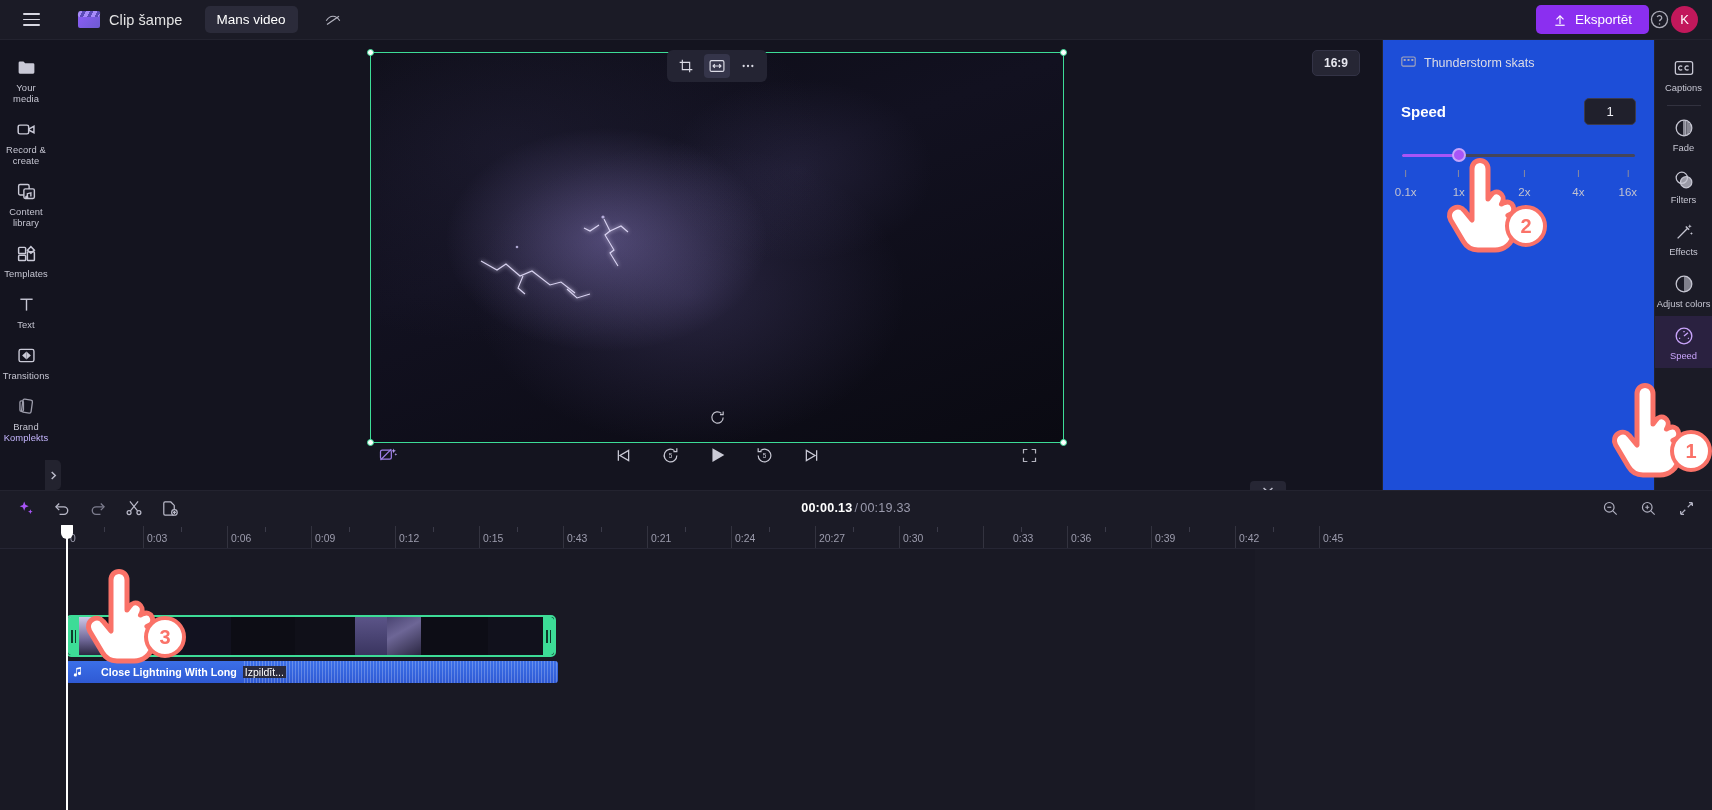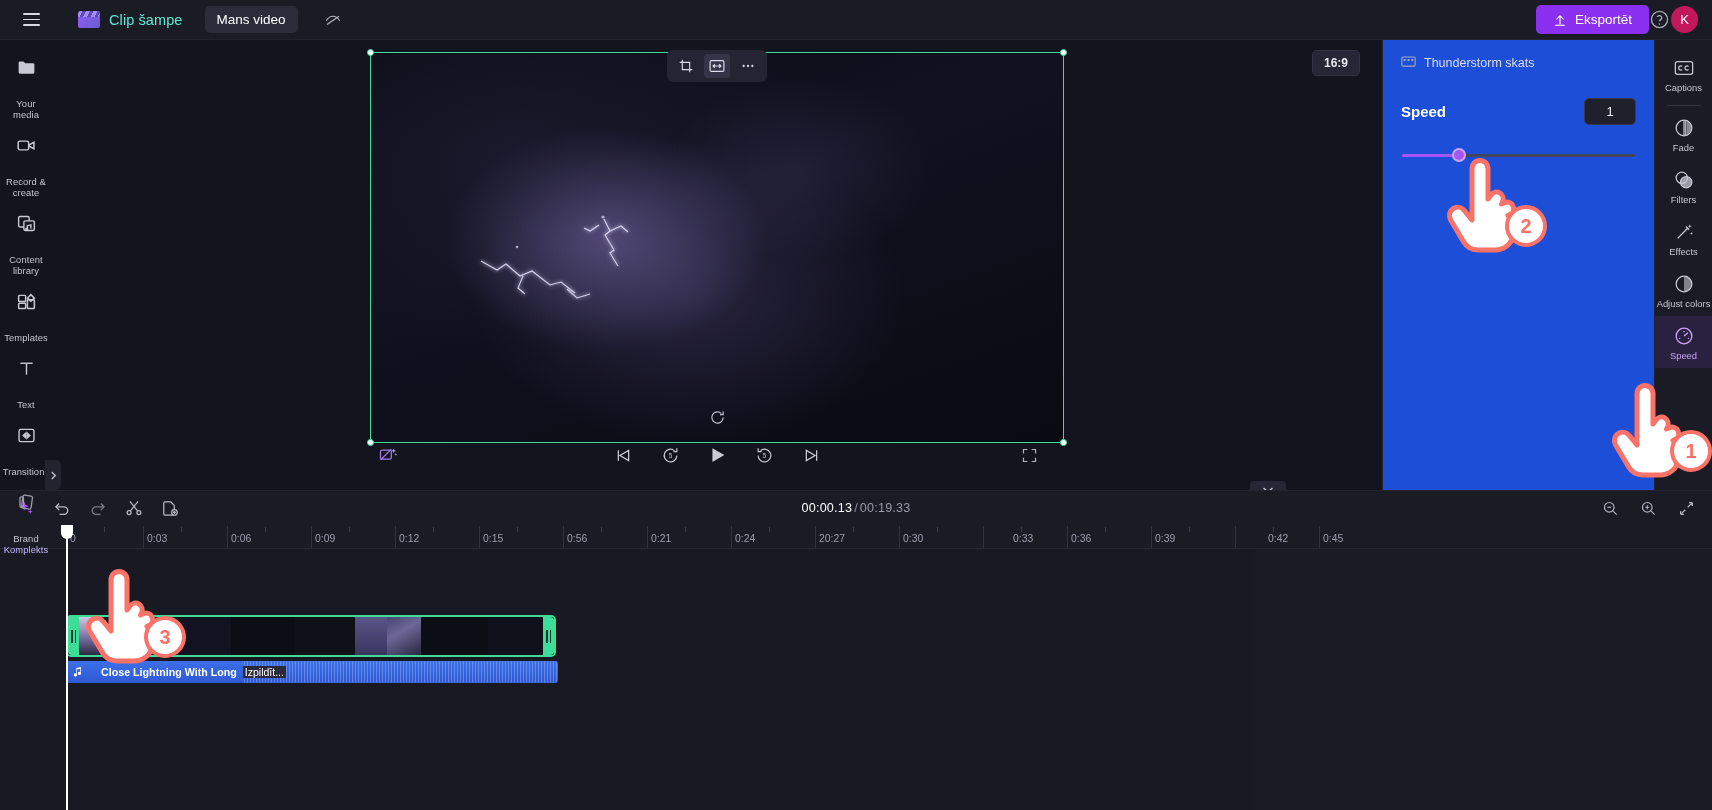--- a/index.html
+++ b/index.html
@@ -25,21 +25,21 @@
   .brand-logo { width:22px; height:17px; position:relative; }
   .brand-logo i {
     position:absolute; left:0; top:4px; width:22px; height:13px;
     background:linear-gradient(135deg,#8b5cf6,#6d5bd0); border-radius:2px;
   }
   .brand-logo b {
     position:absolute; left:0; top:0; width:22px; height:6px; border-radius:2px;
     background:repeating-linear-gradient(110deg,#a78bfa 0 4px,#5b4bb8 4px 7px);
     transform:skewX(-8deg);
   }
-  .brand-text { font-size:14.5px; color:#5eead4; letter-spacing:.1px; }
+  .brand-text { font-size:14.5px; color:#e5e5e5; letter-spacing:.1px; }
   .tab-doc {
     margin-left:22px; padding:6px 12px; background:#2b2b3a; border-radius:5px;
     font-size:13.5px; color:#ffffff; cursor:pointer;
   }
   .eyeoff { margin-left:22px; width:26px; height:26px; display:flex;
     align-items:center; justify-content:center; cursor:pointer; opacity:.85; }
   .top-right { margin-left:auto; display:flex; align-items:center; }
   .btn-export {
     display:flex; align-items:center; gap:8px; height:29px; padding:0 17px;
     background:#8b2ff0; border:none; border-radius:5px; color:#fff;
@@ -56,21 +56,21 @@
   .body-row { flex:1; display:flex; min-height:0; position:relative; }
 
   
   .leftrail {
     width:52px; flex:0 0 52px; background:#14141f;
     padding-top:8px; display:flex; flex-direction:column; align-items:center;
     position:relative; z-index:20;
   }
   .rail-item {
     width:52px; padding:8px 2px 6px; display:flex; flex-direction:column;
-    align-items:center; gap:20px; cursor:pointer;
+    align-items:center; gap:4px; cursor:pointer;
   }
   .rail-item .ri { width:22px; height:22px; display:flex; align-items:center; justify-content:center; }
   .rail-item .rl {
     font-size:9.4px; line-height:11px; text-align:center; color:#c6c6d2;
     letter-spacing:.1px; max-width:50px;
   }
   .rail-hl { color:#c4b5fd; }
   .rail-expander {
     position:absolute; left:45px; top:420px; width:16px; height:30px;
     background:#23232f; border-radius:0 5px 5px 0; display:flex;
@@ -184,21 +184,21 @@
     border-top:1px solid #23232f; display:flex; flex-direction:column; position:relative; }
   .tl-toolbar { height:34px; flex:0 0 34px; display:flex; align-items:center;
     padding:0 14px; position:relative; }
   .tool-grp { display:flex; align-items:center; gap:12px; }
   .tool {
     width:24px; height:24px; display:flex; align-items:center; justify-content:center;
     cursor:pointer; border-radius:4px;
   }
   .tl-time { position:absolute; left:50%; transform:translateX(-50%);
     font-size:12.6px; letter-spacing:.2px; }
-  .tl-time b { color:#ffffff; font-weight:normal; }
+  .tl-time b { color:#ffffff; font-weight:bold; }
   .tl-time s { color:#8e8ea0; text-decoration:none; margin:0 2px; }
   .tl-time em { color:#9a9aac; font-style:normal; }
   .tl-right { margin-left:auto; display:flex; align-items:center; gap:14px; }
 
   .tl-scroll { flex:1; position:relative; overflow:hidden; background:#1b1b26; }
   .ruler { position:absolute; left:0; right:0; top:0; height:24px;
     border-bottom:1px solid #262634; }
   .ruler .rt { position:absolute; top:8px; font-size:10.4px; color:#9d9dae; }
   .ruler .rM { position:absolute; top:1px; width:1px; height:22px; background:#33333f; }
   .ruler .rm { position:absolute; top:2px; width:1px; height:5px; background:#3b3b49; }
@@ -515,20 +515,27 @@
         <span class="lbl">Speed</span>
         <div class="speed-val">1</div>
       </div>
 
       <div class="slider-wrap">
         <div class="slider-track"></div>
         <div class="slider-fill"></div>
         <div class="slider-thumb"></div>
       </div>
 
+      <div class="ticks">
+        <div class="tick" style="left:2%"><i></i><span>0.1x</span></div>
+        <div class="tick" style="left:24.6%"><i></i><span>1x</span></div>
+        <div class="tick" style="left:52.5%"><i></i><span>2x</span></div>
+        <div class="tick" style="left:75.5%"><i></i><span>4x</span></div>
+        <div class="tick" style="left:96.5%"><i></i><span>16x</span></div>
+      </div>
     </div>
 
     <div class="iconrail">
       <div class="ir-item">
         <span class="ii">
           <svg width="20" height="18" viewBox="0 0 22 18" fill="none" stroke="#c6c6d2" stroke-width="1.4">
             <rect x="1.5" y="2" width="19" height="14" rx="2.2"></rect>
             <path d="M9 7.4a2.3 2.3 0 100 3.2M16 7.4a2.3 2.3 0 100 3.2"></path>
           </svg>
         </span>
@@ -673,21 +680,21 @@
         <div class="rM" style="left:311px"></div> 
           <div class="rt" style="left:315px">0:09</div>
         <div class="rm" style="left:349px"></div>
         <div class="rM" style="left:395px"></div> 
           <div class="rt" style="left:399px">0:12</div>
         <div class="rm" style="left:433px"></div>
         <div class="rM" style="left:479px"></div> 
           <div class="rt" style="left:483px">0:15</div>
         <div class="rm" style="left:517px"></div>
         <div class="rM" style="left:563px"></div> 
-          <div class="rt" style="left:567px">0:56</div>
+          <div class="rt" style="left:567px">0:43</div>
         <div class="rm" style="left:601px"></div>
         <div class="rM" style="left:647px"></div> 
           <div class="rt" style="left:651px">0:21</div>
         <div class="rm" style="left:685px"></div>
         <div class="rM" style="left:731px"></div> 
           <div class="rt" style="left:735px">0:24</div>
         <div class="rm" style="left:769px"></div>
         <div class="rM" style="left:815px"></div> 
           <div class="rt" style="left:819px">20:27</div>
         <div class="rm" style="left:853px"></div>
@@ -697,21 +704,21 @@
         <div class="rM" style="left:983px"></div> 
           <div class="rt" style="left:1013px">0:33</div>
         <div class="rm" style="left:1021px"></div>
         <div class="rM" style="left:1067px"></div>
           <div class="rt" style="left:1071px">0:36</div>
         <div class="rm" style="left:1105px"></div>
         <div class="rM" style="left:1151px"></div>
           <div class="rt" style="left:1155px">0:39</div>
         <div class="rm" style="left:1189px"></div>
         <div class="rM" style="left:1235px"></div>
-          <div class="rt" style="left:1268px">0:42</div>
+          <div class="rt" style="left:1239px">0:42</div>
         <div class="rm" style="left:1273px"></div>
         <div class="rM" style="left:1319px"></div>
           <div class="rt" style="left:1323px">0:45</div>
       </div>
 
       <div class="clip-video">
         <div class="thumbs">
           <div style="width:34px;background:linear-gradient(180deg,#cfc8e8,#6f6797 60%,#2a2740)"></div>
           <div style="width:66px;background:#0e0e17"></div>
           <div style="width:62px;background:#121220"></div>

